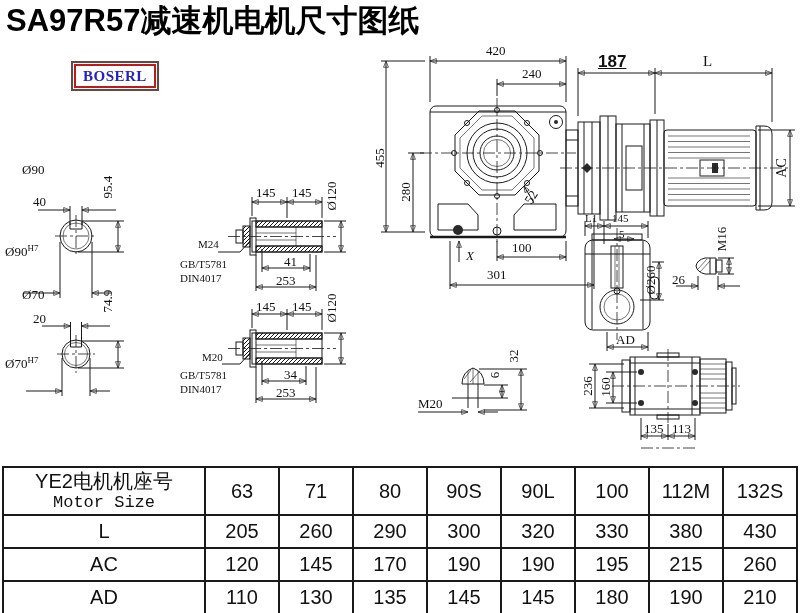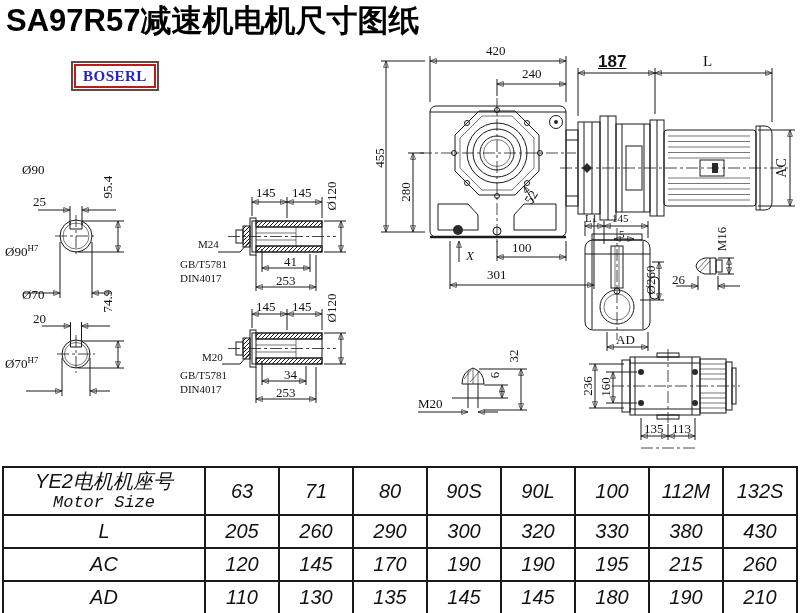--- a/index.html
+++ b/index.html
@@ -20,21 +20,21 @@
   .lbl{position:absolute;font:13px "Liberation Serif",serif;line-height:1;white-space:nowrap;color:#111;}
   .lbl sup{font-size:9px;margin-top:47px;}
   .r{transform:translate(-50%,-50%) rotate(-90deg);}
   .r52{transform:translate(-50%,-50%) rotate(-57deg);}
   .sm{font-size:11px;}
   .big{font:bold 17px "Liberation Sans",sans-serif;text-decoration:underline;}
   .it{font-style:italic;}
   .dim-table{position:absolute;left:2px;top:466px;width:796px;border-collapse:collapse;
              table-layout:fixed;font-family:"Liberation Sans",sans-serif;background:#fff;}
   .dim-table td{border:2px solid #1a1a1a;text-align:center;vertical-align:middle;padding:0;
-                font-size:20px;color:#111;font-style:italic;}
+                font-size:20px;color:#111;}
   .dim-table col.c0{width:202px;}
   .th-cn{font-size:20px;line-height:1.15;}
   .th-en{font-family:"Liberation Mono",monospace;font-size:17px;line-height:1.15;}
   .hdr td{height:46px;}
   .row td{height:31px;}
 </style>
 </head>
 <body>
 
 <div class="canvas">
@@ -317,21 +317,21 @@
       <line x1="637" y1="403" x2="606" y2="403"></line>
     <line x1="613" y1="372" x2="613" y2="403" marker-start="url(#ar)" marker-end="url(#ar)"></line>
     <line x1="641" y1="418" x2="641" y2="440"></line>
       <line x1="668" y1="424" x2="668" y2="440"></line>
       <line x1="695" y1="418" x2="695" y2="440"></line>
     <line x1="641" y1="436" x2="668" y2="436" marker-start="url(#ar)" marker-end="url(#ar)"></line>
     <line x1="668" y1="436" x2="695" y2="436" marker-start="url(#ar)" marker-end="url(#ar)"></line>
   </svg>
 
   <span class="lbl" style="left:22px;top:163px">Ø90</span>
-  <span class="lbl" style="left:33px;top:195px">25</span>
+  <span class="lbl" style="left:33px;top:195px">40</span>
   <span class="lbl r" style="left:107px;top:187px">95.4</span>
   <span class="lbl" style="left:5px;top:244px"><span>Ø90</span><sup>H7</sup></span>
 
   <span class="lbl" style="left:22px;top:288px">Ø70</span>
   <span class="lbl" style="left:33px;top:312px">20</span>
   <span class="lbl r" style="left:107px;top:301px">74.9</span>
   <span class="lbl" style="left:5px;top:356px"><span>Ø70</span><sup>H7</sup></span>
 
   <span class="lbl" style="left:256px;top:186px">145</span>
   <span class="lbl" style="left:292px;top:186px">145</span>

